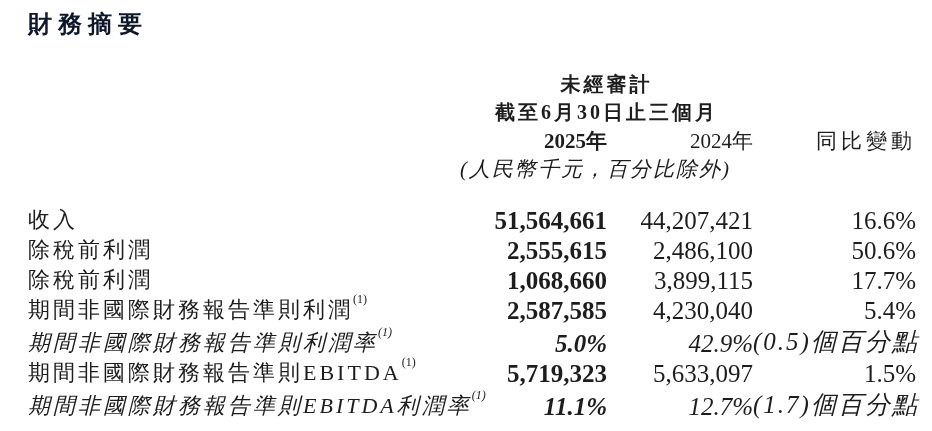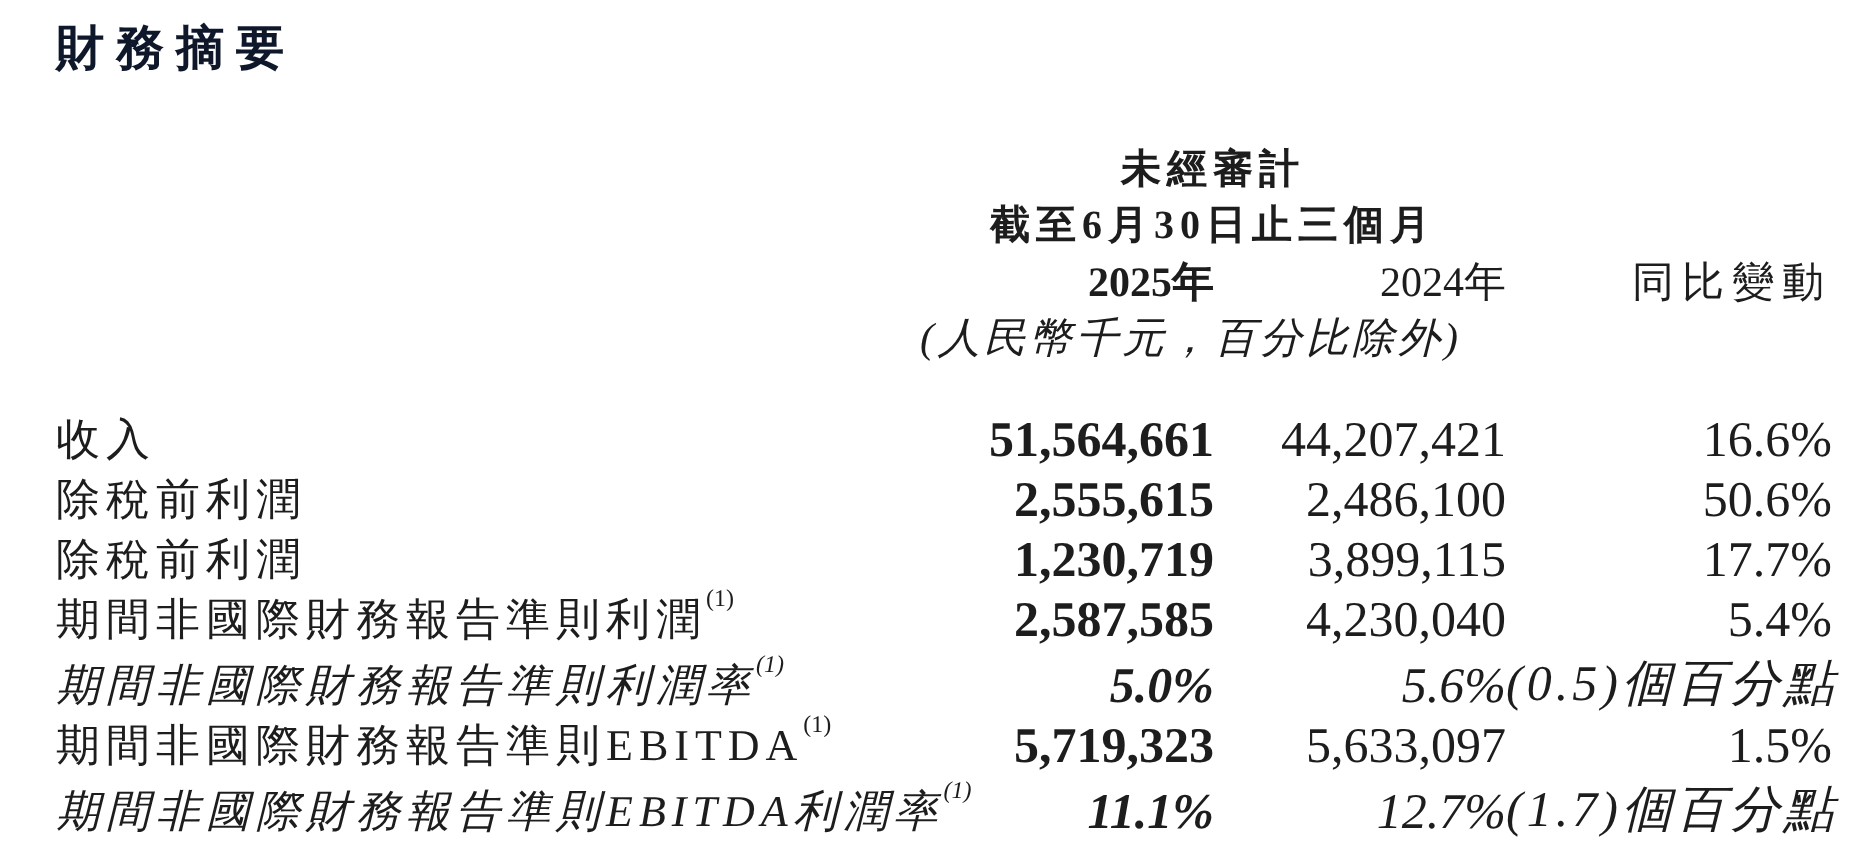--- a/index.html
+++ b/index.html
@@ -149,36 +149,36 @@
 
     <tr class="data">
       <td class="label"><span>除稅前利潤</span><sup class="fn"></sup></td>
       <td class="num b">2,555,615</td>
       <td class="num">2,486,100</td>
       <td class="num chg">50.6%</td>
     </tr>
 
     <tr class="data">
       <td class="label"><span>除稅前利潤</span><sup class="fn"></sup></td>
-      <td class="num b">1,230,719</td>
+      <td class="num b">1,068,660</td>
       <td class="num">3,899,115</td>
       <td class="num chg">17.7%</td>
     </tr>
 
     <tr class="data">
       <td class="label"><span>期間非國際財務報告準則利潤</span><sup class="fn">(1)</sup></td>
       <td class="num b">2,587,585</td>
       <td class="num">4,230,040</td>
       <td class="num chg">5.4%</td>
     </tr>
 
     <tr class="data italic">
       <td class="label"><span>期間非國際財務報告準則利潤率</span><sup class="fn">(1)</sup></td>
       <td class="num b">5.0%</td>
-      <td class="num">5.6%</td>
+      <td class="num">42.9%</td>
       <td class="num chg">(0.5)個百分點</td>
     </tr>
 
     <tr class="data">
       <td class="label"><span>期間非國際財務報告準則EBITDA</span><sup class="fn">(1)</sup></td>
       <td class="num b">5,719,323</td>
       <td class="num">5,633,097</td>
       <td class="num chg">1.5%</td>
     </tr>
 

